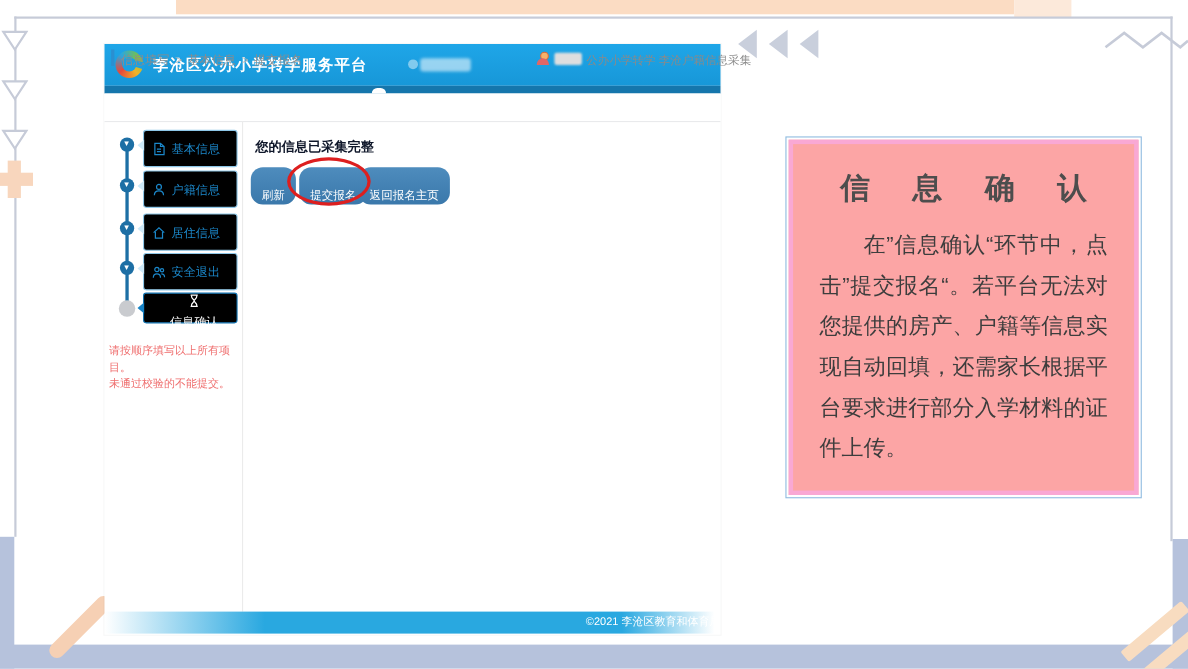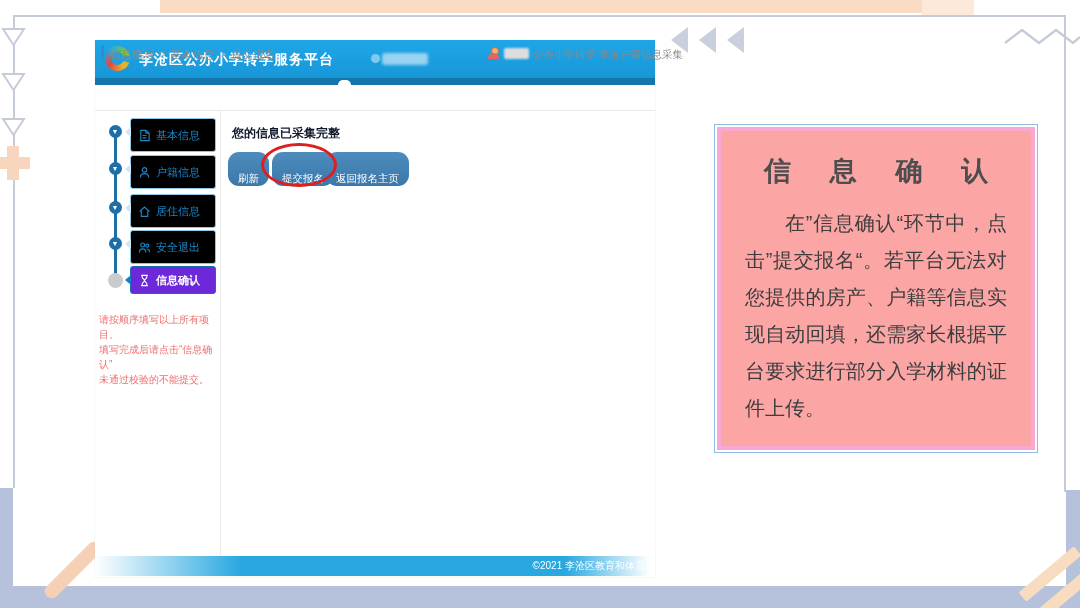--- a/index.html
+++ b/index.html
@@ -61,21 +61,21 @@
 
   .side-divider{left:125px;top:70px;width:1px;height:446px;background:#ebebeb;}
   .tl-line{left:19px;top:91px;width:2.5px;height:150px;background:#1d6fa5;}
   .tl-dot{width:13px;height:13px;border-radius:50%;background:#1d6fa5;color:#fff;
           font-size:7px;line-height:13px;text-align:center;left:13.5px;}
   .tl-dot-last{width:15px;height:15px;border-radius:50%;background:#c9cbcf;left:12.5px;top:233px;}
   .stepbox{left:35px;width:86px;height:34px;background:#000000;border:1px solid #8ec7e8;border-radius:3px;
            color:#1b87c9;font-size:11px;display:flex;align-items:center;gap:5px;padding-left:7px;cursor:pointer;box-sizing:border-box;}
   .stepbox::before{content:"";position:absolute;left:-6px;top:8px;
            border-top:5px solid transparent;border-bottom:5px solid transparent;border-right:6px solid #cde9f8;}
-  .stepbox.active{background:#6d28d9;border-color:#1172b0;color:#fff;font-weight:bold;height:28px;}
+  .stepbox.active{background:#000000;border-color:#1172b0;color:#fff;font-weight:normal;height:28px;flex-direction:column;}
   .stepbox.active::before{border-right-color:#1581c4;}
   .stepbox svg{flex:0 0 auto;}
   .side-notes{left:4px;top:272px;width:120px;font-size:10px;color:#ef6e6e;line-height:15px;}
 
   .status-msg{left:137px;top:85px;font-size:12px;font-weight:bold;color:#0f172a;}
   .btn{top:112px;height:19px;background:linear-gradient(180deg,#4e8cbd,#3a78ab);color:#fff;font-size:10.5px;
        border:none;border-radius:11px;padding:17px 10px;line-height:19px;cursor:pointer;white-space:nowrap;}
   .red-ellipse{left:166px;top:103px;width:70px;height:38px;border:3.5px solid #dd1f1f;border-radius:50%;}
 
   .shot-footer{left:0;top:516px;width:560px;height:20px;
@@ -195,21 +195,20 @@
   <div class="abs stepbox active" style="top:226px">
     <svg width="13" height="13" viewBox="0 0 14 14" fill="none" stroke="currentColor" stroke-width="1.2">
         <path d="M3.5 1.5 h7 M3.5 12.5 h7"></path>
         <path d="M4.5 1.5 v1.6 c0 1.8 2.5 2.3 2.5 3.9 s-2.5 2.1-2.5 3.9 V12.5 M9.5 1.5 v1.6 c0 1.8-2.5 2.3-2.5 3.9 s2.5 2.1 2.5 3.9 V12.5"></path>
       </svg>
     <span>信息确认</span>
   </div>
 
   <div class="abs side-notes">
     <div>请按顺序填写以上所有项目。</div>
-    <div>填写完成后请点击“信息确认”</div>
     <div>未通过校验的不能提交。</div>
   </div>
 
   <div class="abs status-msg">您的信息已采集完整</div>
   <button class="abs btn" style="left:133px">刷新</button>
   <button class="abs btn" style="left:177px">提交报名</button>
   <button class="abs btn" style="left:231px">返回报名主页</button>
   <div class="abs red-ellipse"></div>
 
   <div class="abs shot-footer">©2021  李沧区教育和体育局</div>

